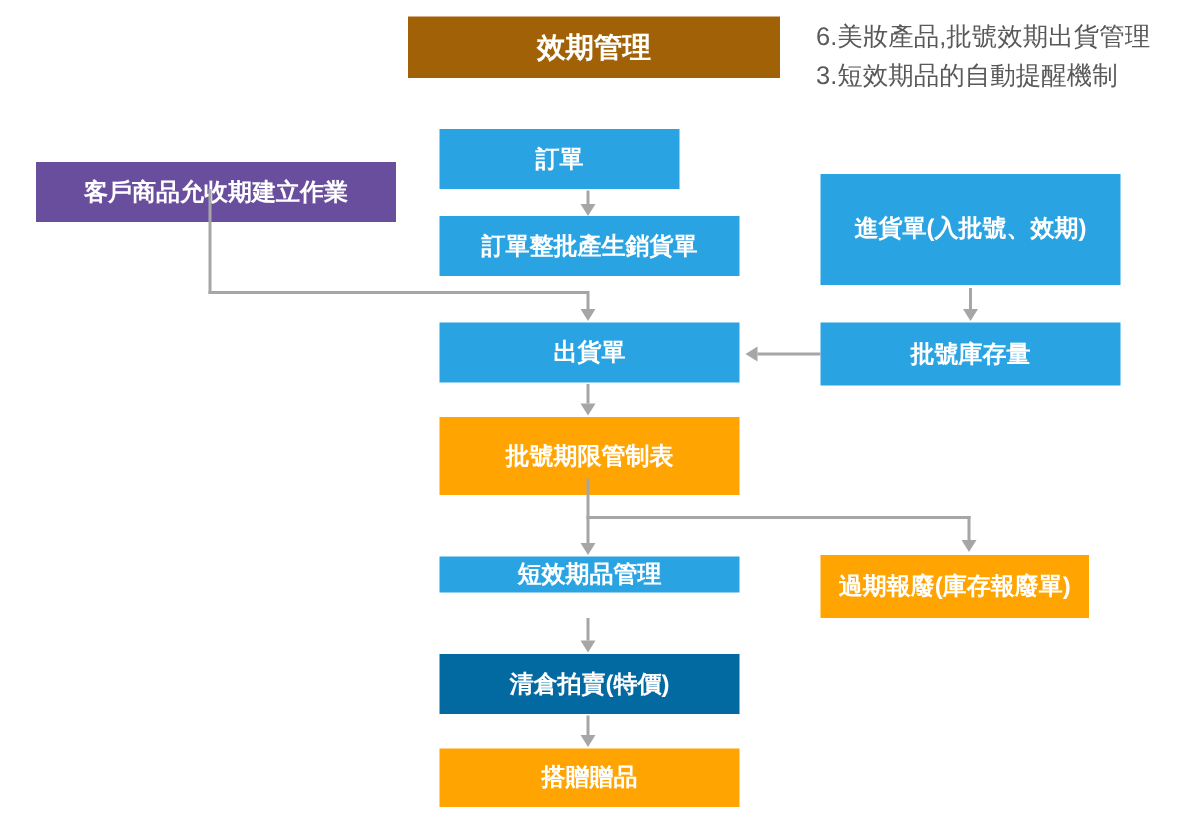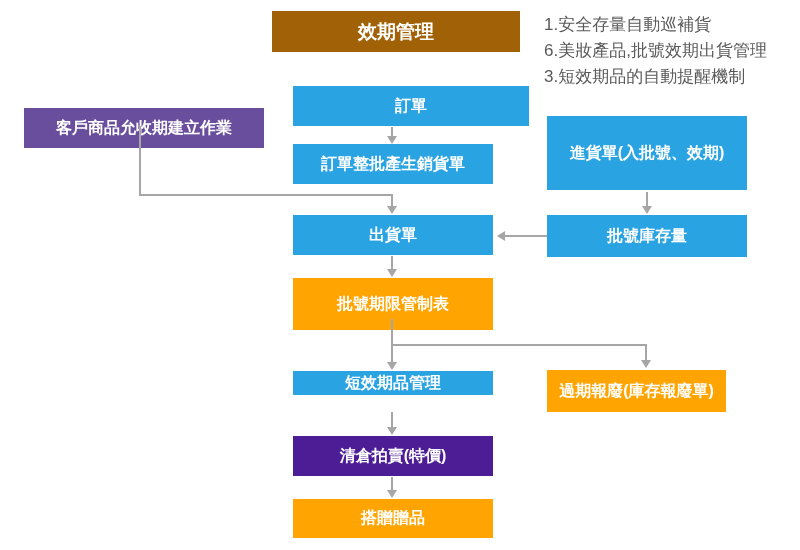--- a/index.html
+++ b/index.html
@@ -42,38 +42,37 @@
   }
 </style>
 </head>
 <body>
 
 <div class="canvas">
 
   <div class="node title-box" style="left: 272px; top: 11px; width: 248px; height: 41px; background-color: #a16207;">效期管理</div>
 
   <div class="notes">
-    <div>1.安全存量自動巡補貨</div>
     <div>6.美妝產品,批號效期出貨管理</div>
     <div>3.短效期品的自動提醒機制</div>
   </div>
 
   <div class="node" style="left: 24px; top: 86px; width: 240px; height: 40px; background-color: rgb(106, 78, 158); margin-top: 22px;">客戶商品允收期建立作業</div>
 
-  <div class="node" style="left: 293px; top: 86px; width: 236px; height: 40px; background-color: rgb(42, 163, 227);">訂單</div>
+  <div class="node" style="left: 293px; top: 86px; width: 160px; height: 40px; background-color: rgb(42, 163, 227);">訂單</div>
 
   <div class="node" style="left: 293px; top: 215px; width: 200px; height: 40px; background-color: rgb(42, 163, 227);">出貨單</div>
 
   <div class="node" style="left: 293px; top: 144px; width: 200px; height: 40px; background-color: rgb(42, 163, 227);">訂單整批產生銷貨單</div>
 
   <div class="node" style="left: 293px; top: 278px; width: 200px; height: 52px; background-color: rgb(255, 164, 0);">批號期限管制表</div>
 
   <div class="node" style="left: 293px; top: 371px; width: 200px; height: 24px; background-color: rgb(42, 163, 227);">短效期品管理</div>
 
-  <div class="node" style="left: 293px; top: 436px; width: 200px; height: 40px; background-color: #4c1d95;">清倉拍賣(特價)</div>
+  <div class="node" style="left: 293px; top: 436px; width: 200px; height: 40px; background-color: #0369a1;">清倉拍賣(特價)</div>
 
   <div class="node" style="left: 293px; top: 499px; width: 200px; height: 39px; background-color: rgb(255, 164, 0);">搭贈贈品</div>
 
   <div class="node two-line" style="left: 547px; top: 116px; width: 200px; height: 74px; background-color: rgb(42, 163, 227);">
     <span>進貨單</span>
     <span>(入批號、效期)</span>
   </div>
 
   <div class="node" style="left: 547px; top: 215px; width: 200px; height: 42px; background-color: rgb(42, 163, 227);">批號庫存量</div>
 

